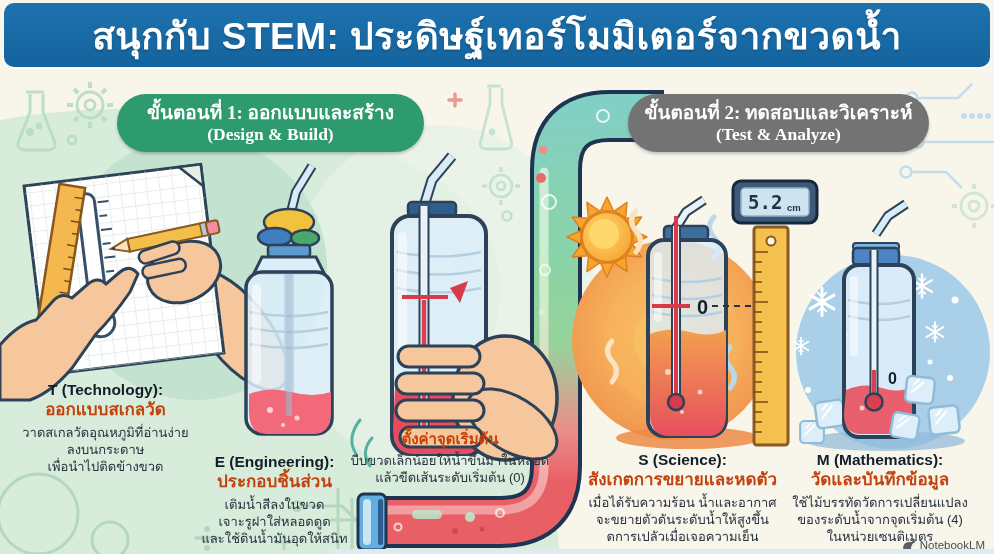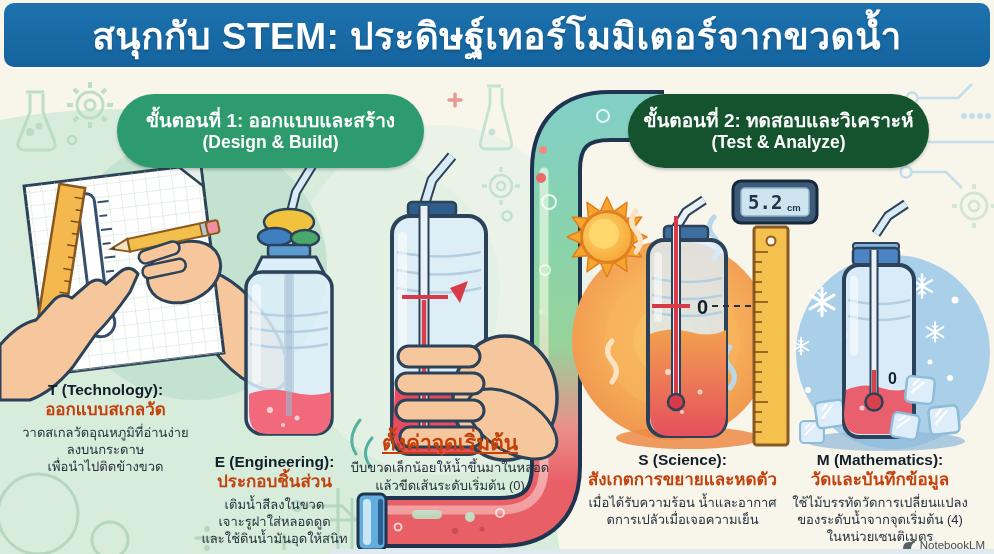--- a/index.html
+++ b/index.html
@@ -6,32 +6,32 @@
   body{font-family:"Liberation Sans","DejaVu Sans",sans-serif;}
   #stage{position:relative;width:994px;height:554px;overflow:hidden;background:#f8f5eb;}
   #bg-art{position:absolute;left:0;top:0;width:994px;height:554px;}
   
   .banner{position:absolute;left:4px;top:3px;width:986px;height:64px;border-radius:10px;
     background:linear-gradient(180deg,#1d72ad,#14639e);display:flex;align-items:center;justify-content:center;
     box-shadow:0 2px 0 rgba(255,255,255,.8);}
   .banner h1{margin:0;color:#ffffff;font-size:37px;font-weight:800;letter-spacing:.5px;
     text-shadow:0 2px 2px rgba(0,0,0,.18);white-space:nowrap;}
   
-  .pill{position:absolute;height:74px;border-radius:38px;display:flex;flex-direction:column;
-    align-items:center;justify-content:center;color:#fff;box-shadow:0 2px 3px rgba(20,40,60,.25);}
+  .pill{position:absolute;height:58px;border-radius:38px;display:flex;flex-direction:column;
+    align-items:center;justify-content:center;color:#fff;box-shadow:0 2px 3px rgba(20,40,60,.25);font-family:Liberation Serif, serif;}
   .pill .l1{font-size:19px;font-weight:bold;line-height:1.25;white-space:nowrap;}
   .pill .l2{font-size:17.5px;font-weight:bold;line-height:1.2;white-space:nowrap;}
   #pill1{left:117px;top:94px;width:307px;background:#2d9b6e;}
-  #pill2{left:628px;top:94px;width:301px;background:#14532d;}
+  #pill2{left:628px;top:94px;width:301px;background:#737373;}
   
   .block{position:absolute;text-align:center;color:#27323e;font-size:13px;line-height:1.34;}
   .block div{white-space:nowrap;}
   .block .code{font-weight:bold;font-size:15.5px;color:#131e2b;line-height:1.25;}
   .block .bt{font-weight:bold;font-size:17px;color:#c2410c;line-height:1.25;margin-bottom:3px;}
-  #block-setup .bt{font-size:21px;text-decoration:underline;}
+  #block-setup .bt{font-size:15px;}
   #block-t{left:3px;top:380px;width:205px;}
   #block-e{left:177px;top:452px;width:195px;}
   #block-setup{left:330px;top:430px;width:240px;}
   #block-s{left:575px;top:450px;width:215px;}
   #block-m{left:780px;top:450px;width:200px;}
   
   .footer{position:absolute;right:9px;bottom:3px;display:flex;align-items:flex-end;gap:4px;color:#474c52;
     font-size:11.5px;font-weight:normal;}
   .bottom-strip{position:absolute;left:330px;bottom:0;width:664px;height:5px;background:#dfeaf0;}
 </style>
@@ -376,20 +376,21 @@
   <div class="block" id="block-setup">
     <div class="bt">ตั้งค่าจุดเริ่มต้น</div>
     <div>บีบขวดเล็กน้อยให้น้ำขึ้นมาในหลอด</div>
     <div>แล้วขีดเส้นระดับเริ่มต้น (0)</div>
   </div>
 
   <div class="block" id="block-s">
     <div class="code">S (Science):</div>
     <div class="bt">สังเกตการขยายและหดตัว</div>
     <div>เมื่อได้รับความร้อน น้ำและอากาศ</div>
+    <div>จะขยายตัวดันระดับน้ำให้สูงขึ้น</div>
     <div>ดการเปลัวเมื่อเจอความเย็น</div>
   </div>
 
   <div class="block" id="block-m">
     <div class="code">M (Mathematics):</div>
     <div class="bt">วัดและบันทึกข้อมูล</div>
     <div>ใช้ไม้บรรทัดวัดการเปลี่ยนแปลง</div>
     <div>ของระดับน้ำจากจุดเริ่มต้น (4)</div>
     <div>ในหน่วยเซนติเมตร</div>
   </div>

